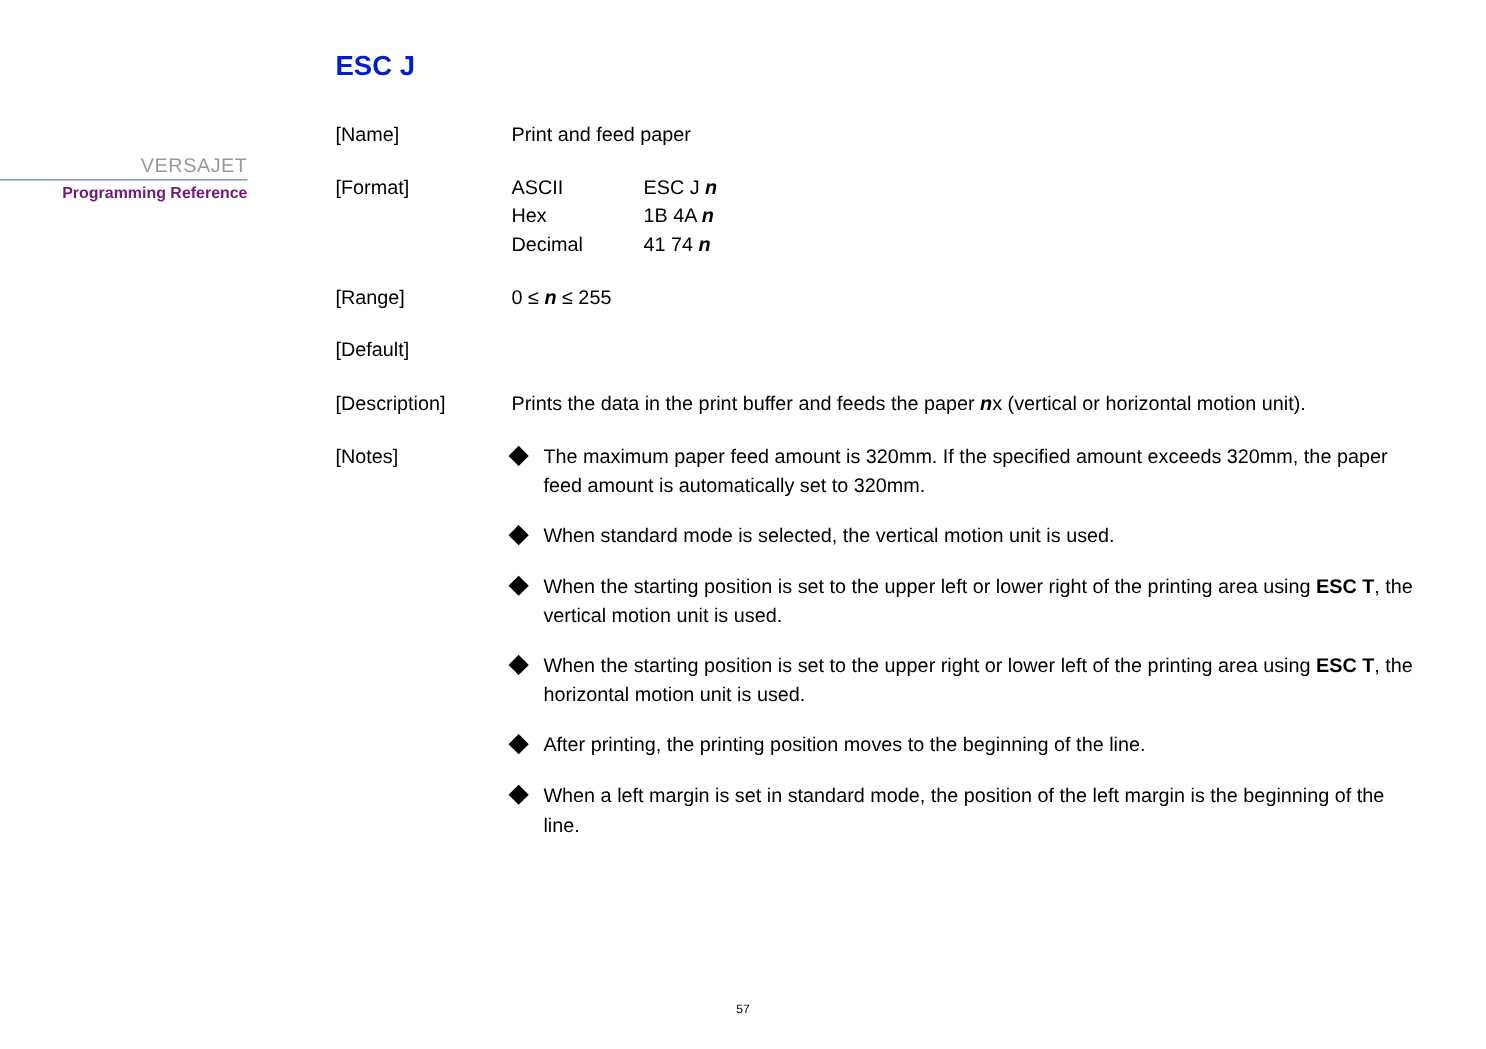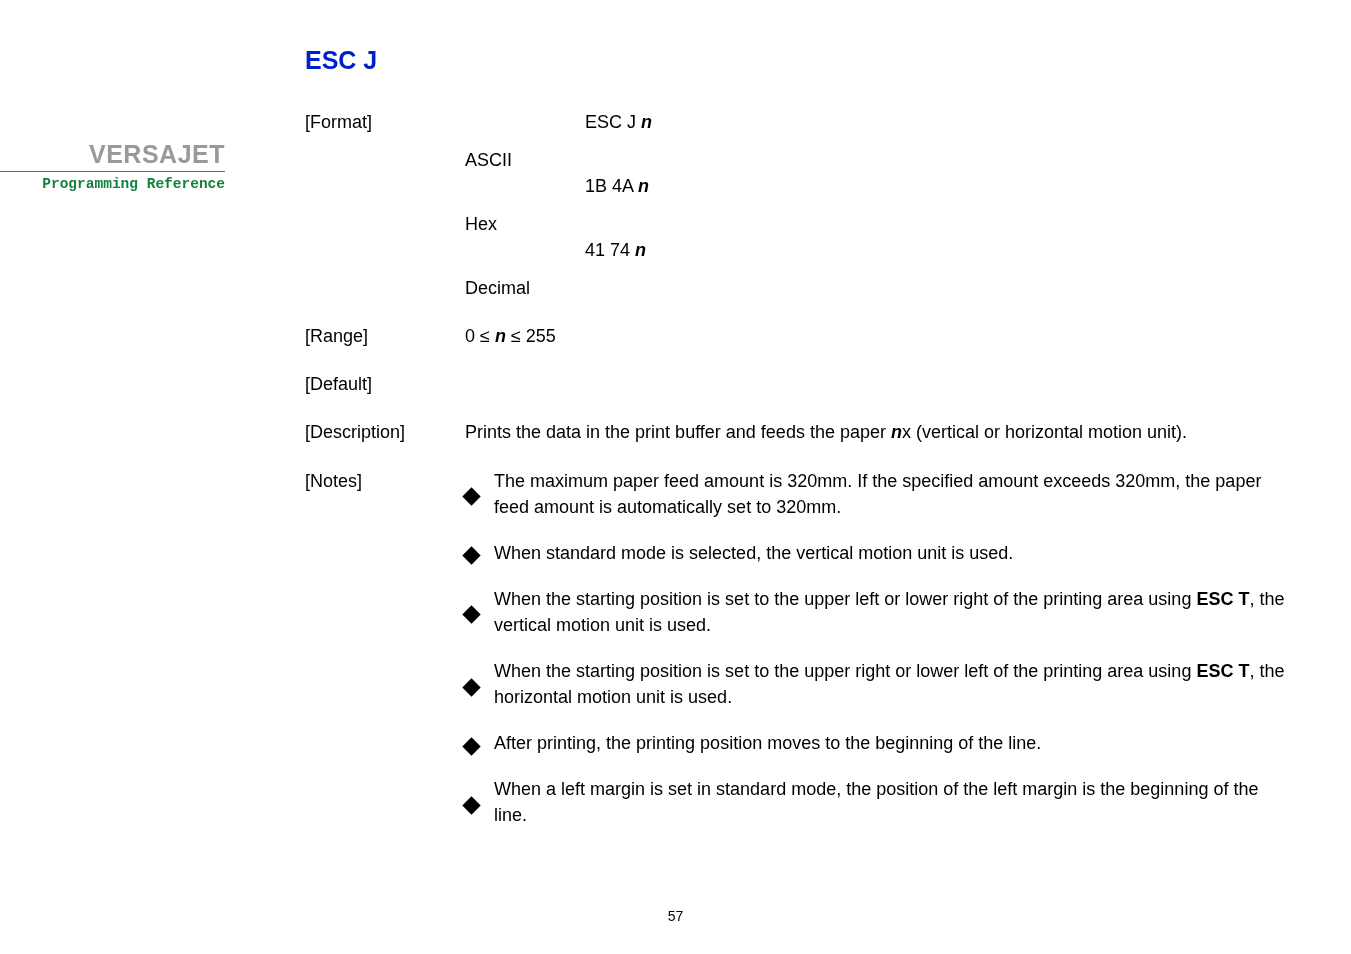--- a/index.html
+++ b/index.html
@@ -20,34 +20,33 @@
   }
   .sidebar {
     width: 235px;
     flex-shrink: 0;
     padding-top: 140px;
     padding-right: 10px;
     text-align: right;
   }
   .sidebar-title {
     color: #999;
-    font-weight: bold;
-    font-size: 25px;
+    font-weight: normal;
+    font-size: 18px;
     letter-spacing: 0.5px;
     margin-bottom: 2px;
   }
   .sidebar-line {
     border-top: 1.5px solid #4a6fb3;
     margin-bottom: 4px;
   }
   .sidebar-sub {
-    color: #15803d;
+    color: #701a75;
     font-weight: bold;
     font-size: 14.5px;
-    font-family: Liberation Mono, monospace;
   }
   .main {
     flex: 1;
     padding: 46px 60px 0 70px;
   }
   .cmd-title {
     color: #0020d0;
     font-weight: bold;
     font-size: 25px;
     margin-bottom: 34px;
@@ -60,66 +59,70 @@
   .row-label {
     width: 160px;
     flex-shrink: 0;
   }
   .row-body {
     flex: 1;
   }
   .fmt-line {
     display: flex;
   }
-  .fmt-col1 { width: 120px; margin-top: 38px; }
+  .fmt-col1 { width: 120px; }
   .notes-list {
     margin: 0;
     padding: 0;
     list-style: none;
   }
   .notes-list li {
     display: flex;
-    align-items: center;
+    align-items: flex-start;
     margin-bottom: 20px;
     line-height: 1.45;
   }
   .diamond {
     width: 13px;
     height: 13px;
     background: #000;
     transform: rotate(45deg);
     flex-shrink: 0;
     margin-right: 16px;
     margin-top: 6px;
   }
   .note-text { flex: 1; }
   .ital { font-style: italic; font-weight: bold; }
   .bold { font-weight: bold; }
   .pagenum {
     position: absolute;
     bottom: 30px;
     left: 50%;
     transform: translateX(-50%);
-    font-size: 14px;
+    font-size: 11px;
   }
   .page { position: relative; }
 </style>
 </head>
 <body>
 
 <div class="page">
   <div class="sidebar">
     <div class="sidebar-title">VERSAJET</div>
     <div class="sidebar-line"></div>
     <div class="sidebar-sub">Programming Reference</div>
   </div>
 
   <div class="main">
     <div class="cmd-title">ESC J</div>
 
+    <div class="row">
+      <div class="row-label">[Name]</div>
+      <div class="row-body">Print and feed paper</div>
+    </div>
 
     <div class="row">
       <div class="row-label">[Format]</div>
       <div class="row-body">
         <div class="fmt-line">
           <span class="fmt-col1">ASCII</span>
           <span><span>ESC J </span><span class="ital">n</span></span>
         </div>
         <div class="fmt-line">
           <span class="fmt-col1">Hex</span>

